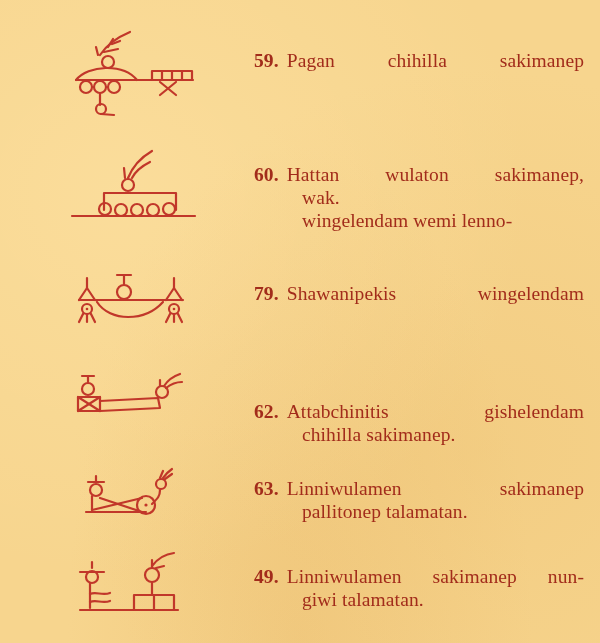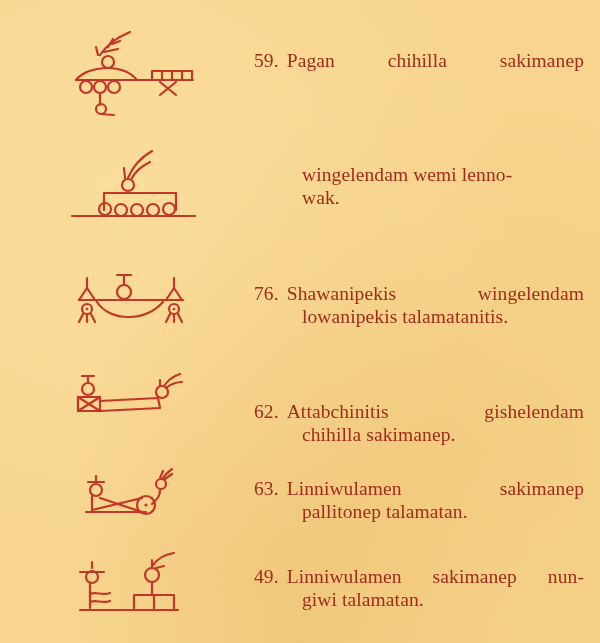--- a/index.html
+++ b/index.html
@@ -55,20 +55,21 @@
       color: #a22c1b;
       letter-spacing: 0.1px;
     }
     .verse .line1 {
       display: flex;
       white-space: nowrap;
     }
     .verse .num {
       display: inline-block;
       margin-right: 8px;
+      font-weight: bold;
     }
     .verse .cont {
       display: block;
       padding-left: 48px;
       white-space: nowrap;
     }
     .verse .line1 .text {
       flex: 1;
       text-align: justify;
       text-align-last: justify;
@@ -132,22 +133,26 @@
         <circle cx="35" cy="61" r="6"></circle>
         <circle cx="51" cy="62" r="6"></circle>
         <circle cx="67" cy="62" r="6"></circle>
         <circle cx="83" cy="62" r="6"></circle>
         <circle cx="99" cy="61" r="6"></circle>
 
         <line x1="2" y1="68" x2="125" y2="68"></line>
       </svg>
     </div>
     <div class="verse" style="top:163px;">
+      <div class="line1">
+        <span class="num">60.</span>
+        <span class="text">Hattan wulaton sakimanep,</span>
+      </div>
+      <span class="cont">wak.</span>
       <span class="cont">wingelendam wemi lenno-</span>
-      <span class="cont">wak.</span>
     </div>
   </div>
 
   <div class="entry" style="top:0;">
     <div class="glyph" style="left:75px; top:272px;">
       <svg width="115" height="60" viewBox="0 0 115 60">
 
         <line x1="42" y1="3" x2="56" y2="3"></line>
         <line x1="49" y1="3" x2="49" y2="12"></line>
         <circle cx="49" cy="20" r="7"></circle>
@@ -168,24 +173,23 @@
         <path d="M91 28 L99 16 L107 28"></path>
         <circle cx="99" cy="37" r="5"></circle>
         <circle class="dot" cx="99" cy="37" r="1.3"></circle>
         <path d="M95 42 L91 50"></path>
         <path d="M99 42 L99 50"></path>
         <path d="M103 42 L107 50"></path>
       </svg>
     </div>
     <div class="verse" style="top:282px;">
       <div class="line1">
-        <span class="num">76.</span>
+        <span class="num">79.</span>
         <span class="text">Shawanipekis wingelendam</span>
       </div>
-      <span class="cont">lowanipekis talamatanitis.</span>
     </div>
   </div>
 
   <div class="entry" style="top:0;">
     <div class="glyph" style="left:76px; top:370px;">
       <svg width="115" height="50" viewBox="0 0 115 50">
 
         <line x1="6" y1="6" x2="18" y2="6"></line>
         <line x1="12" y1="6" x2="12" y2="12"></line>
         <circle cx="12" cy="19" r="6"></circle>

